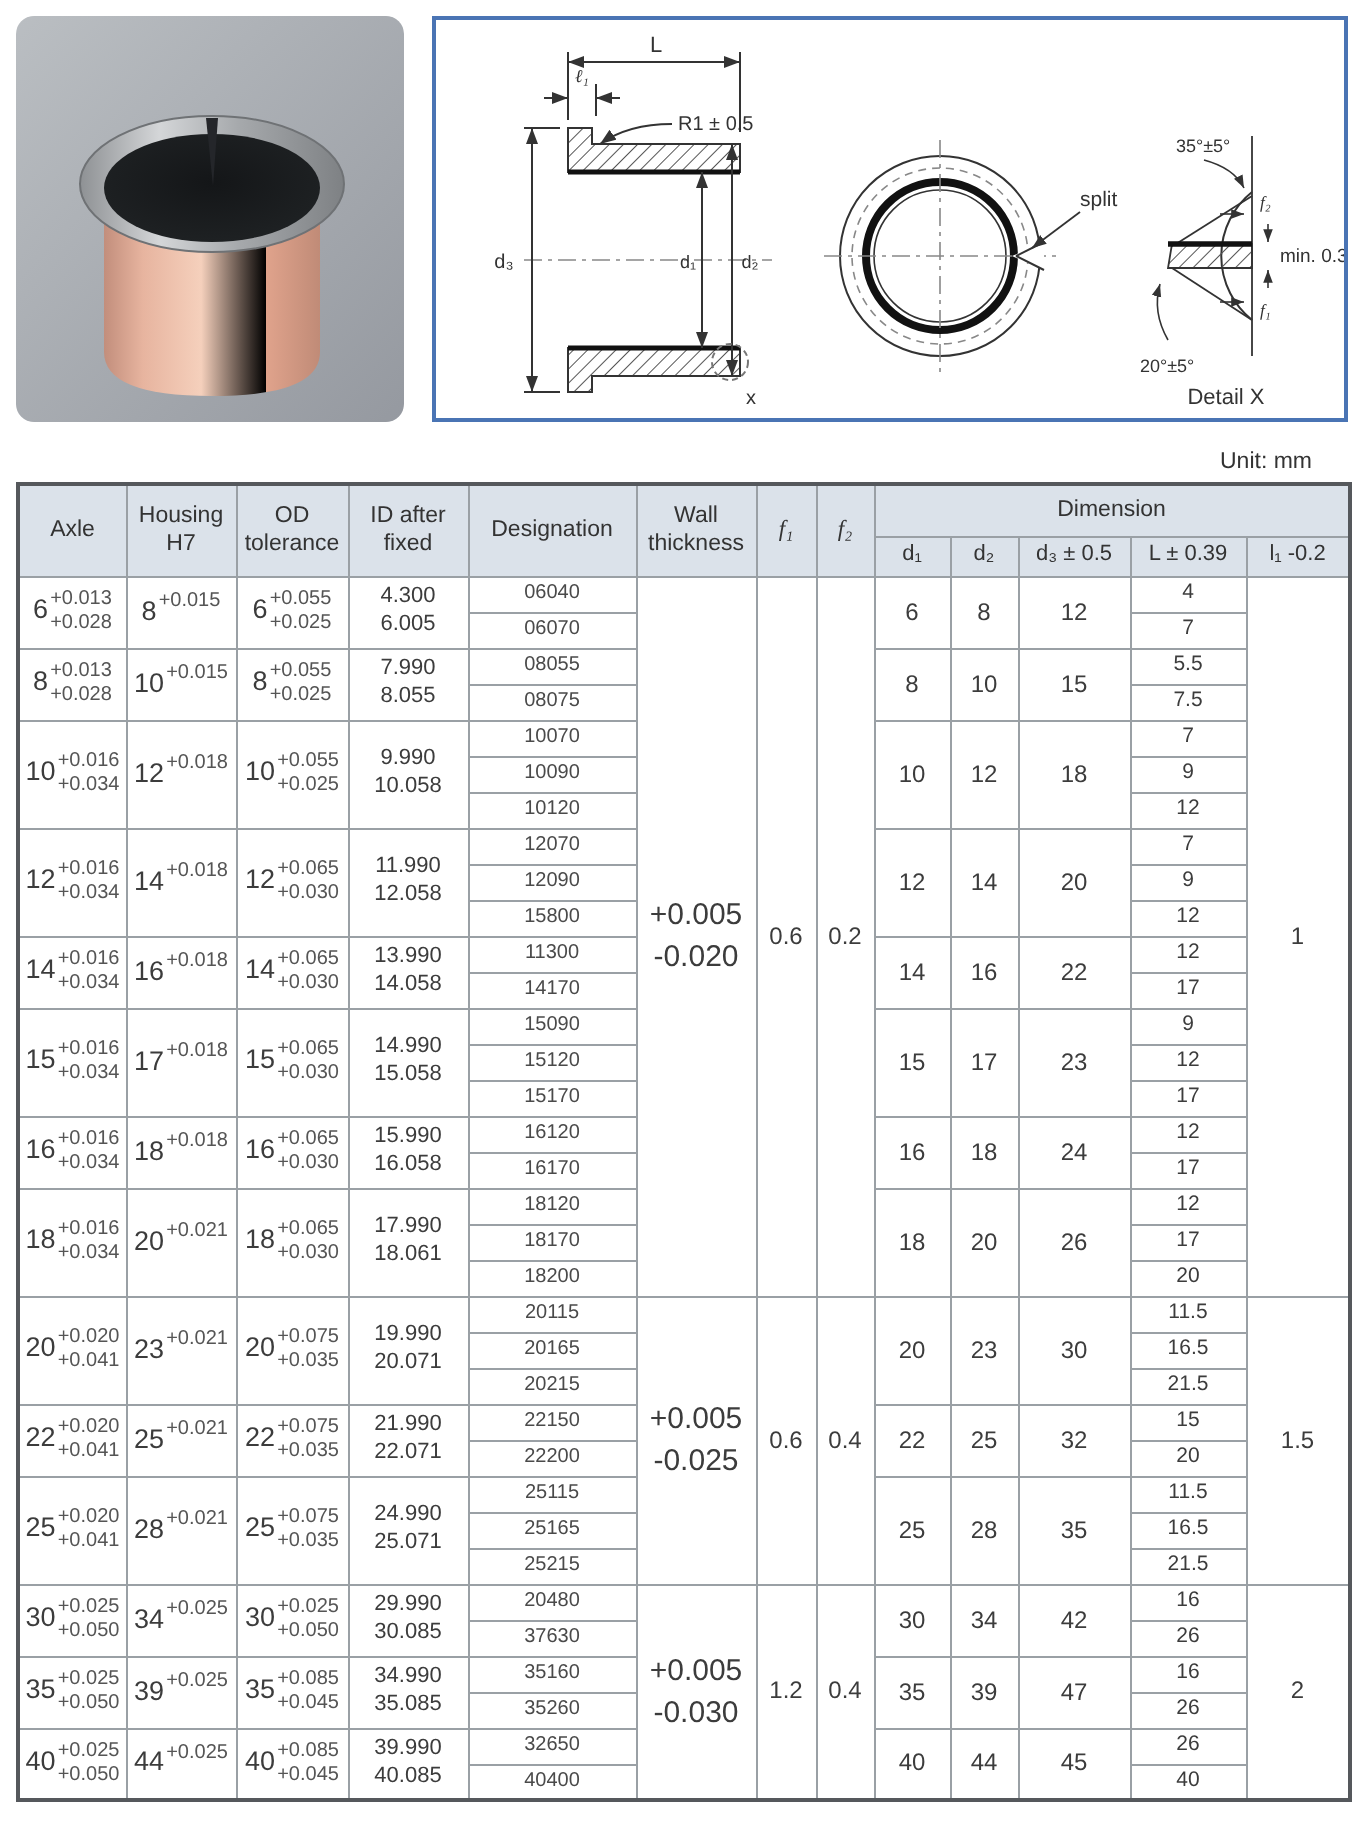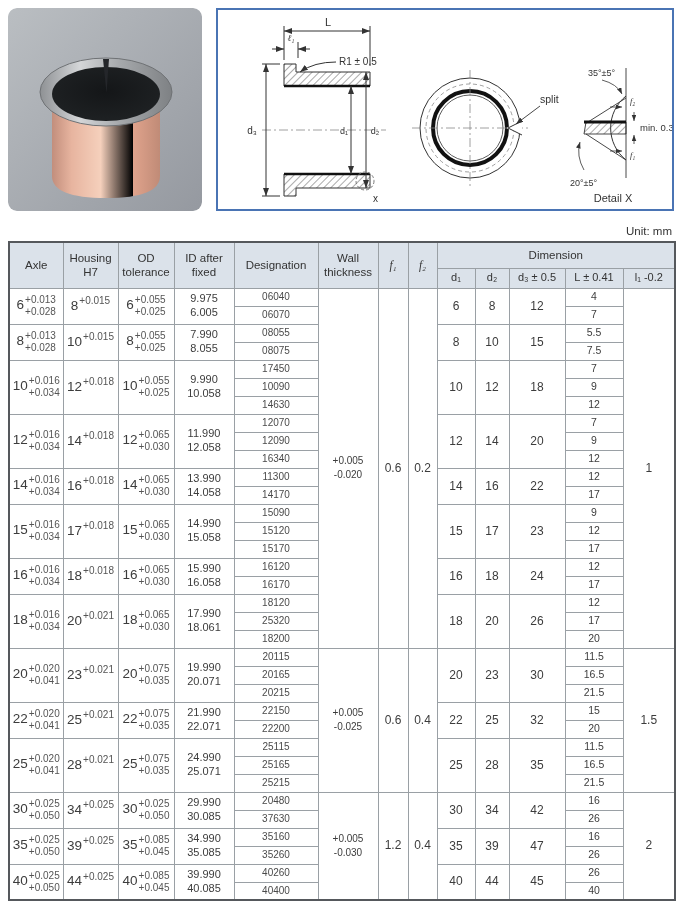--- a/index.html
+++ b/index.html
@@ -1,32 +1,32 @@
 <!DOCTYPE html>
 <html><head>
 <meta charset="utf-8">
 <style>
   *{margin:0;padding:0;box-sizing:border-box}
   html,body{background:#fff}
   body{width:682px;font-family:"Liberation Sans",sans-serif;color:#3a3a3a;padding:8px}
   .top{display:flex;gap:14px;height:203px}
   .photo{width:194px;height:203px;flex:none;border-radius:8px;overflow:hidden}
   .drawing-box{flex:1;border:2px solid #4a74b4;background:#fff;overflow:hidden}
-  .unit{text-align:right;font-size:11.5px;color:#333;margin:14px 2px 4px}
+  .unit{text-align:right;font-size:11.5px;color:#333;margin:14px 18px 4px}
   table{border-collapse:collapse;width:666px;table-layout:fixed;border:2px solid #55585c}
   th,td{border:1px solid #9aa0a5;text-align:center;vertical-align:middle}
   th{background:#dbe2ea;font-weight:normal;font-size:11.5px;white-space:pre-line;color:#333;padding:1px 0;line-height:1.25}
   thead tr:last-child th{height:20px;font-size:11px}
   thead tr:first-child th{height:26px}
   td{font-size:12px;height:18px;padding:0 1px;color:#3c3c3c;white-space:pre-line;line-height:1.25}
   td.desig{font-size:10px;color:#4a4a4a}
   td.lval{font-size:10.5px}
   td.lt{border-top-color:#c6c9cc}
   td.idc{font-size:11px}
-  td.wall{font-size:10px;line-height:1.4}
+  td.wall{font-size:15px;line-height:1.4}
   tr.grp td{border-top-color:#85898d}
   .base{font-size:13.5px}
   .tolwrap{display:inline-flex;flex-direction:column;justify-content:center;font-size:10px;line-height:1.2;margin-left:1px;vertical-align:middle;text-align:center;color:#555}
   .tolwrap.single{position:relative;top:-5px}
   .fi{font-style:italic;font-family:"Liberation Serif",serif}
   svg text{font-family:"Liberation Sans",sans-serif;fill:#333}
 </style>
 </head>
 <body>
 
@@ -175,30 +175,30 @@
       <th rowspan="2">Wall
 thickness</th>
       <th rowspan="2" class="fi">f₁</th>
       <th rowspan="2" class="fi">f₂</th>
       <th colspan="5">Dimension</th>
     </tr>
     <tr>
       <th>d₁</th>
       <th>d₂</th>
       <th>d₃ ± 0.5</th>
-      <th>L ± 0.41</th>
+      <th>L ± 0.39</th>
       <th>l₁ -0.2</th>
     </tr>
   </thead>
   <tbody id="tb">
       <tr class="grp">
         <td rowspan="2"><span class="base">6</span><span class="tolwrap"><span>+0.013</span><span>+0.028</span></span></td>
         <td rowspan="2"><span class="base">8</span><span class="tolwrap single"><span>+0.015</span></span></td>
         <td rowspan="2"><span class="base">6</span><span class="tolwrap"><span>+0.055</span><span>+0.025</span></span></td>
-        <td rowspan="2" class="idc">9.975
+        <td rowspan="2" class="idc">4.300
 6.005</td>
         <td class="desig">06040</td>
         <td rowspan="20" class="wall">+0.005
 -0.020</td>
         <td rowspan="20">0.6</td>
         <td rowspan="20">0.2</td>
         <td rowspan="2">6</td>
         <td rowspan="2">8</td>
         <td rowspan="2">12</td>
         <td class="lval">4</td>
@@ -223,52 +223,52 @@
       <tr>
         <td class="desig lt">08075</td>
         <td class="lval lt">7.5</td>
       </tr>
       <tr class="grp">
         <td rowspan="3"><span class="base">10</span><span class="tolwrap"><span>+0.016</span><span>+0.034</span></span></td>
         <td rowspan="3"><span class="base">12</span><span class="tolwrap single"><span>+0.018</span></span></td>
         <td rowspan="3"><span class="base">10</span><span class="tolwrap"><span>+0.055</span><span>+0.025</span></span></td>
         <td rowspan="3" class="idc">9.990
 10.058</td>
-        <td class="desig">17450</td>
+        <td class="desig">10070</td>
         <td rowspan="3">10</td>
         <td rowspan="3">12</td>
         <td rowspan="3">18</td>
         <td class="lval">7</td>
       </tr>
       <tr>
         <td class="desig lt">10090</td>
         <td class="lval lt">9</td>
       </tr>
       <tr>
-        <td class="desig lt">14630</td>
+        <td class="desig lt">10120</td>
         <td class="lval lt">12</td>
       </tr>
       <tr class="grp">
         <td rowspan="3"><span class="base">12</span><span class="tolwrap"><span>+0.016</span><span>+0.034</span></span></td>
         <td rowspan="3"><span class="base">14</span><span class="tolwrap single"><span>+0.018</span></span></td>
         <td rowspan="3"><span class="base">12</span><span class="tolwrap"><span>+0.065</span><span>+0.030</span></span></td>
         <td rowspan="3" class="idc">11.990
 12.058</td>
         <td class="desig">12070</td>
         <td rowspan="3">12</td>
         <td rowspan="3">14</td>
         <td rowspan="3">20</td>
         <td class="lval">7</td>
       </tr>
       <tr>
         <td class="desig lt">12090</td>
         <td class="lval lt">9</td>
       </tr>
       <tr>
-        <td class="desig lt">16340</td>
+        <td class="desig lt">15800</td>
         <td class="lval lt">12</td>
       </tr>
       <tr class="grp">
         <td rowspan="2"><span class="base">14</span><span class="tolwrap"><span>+0.016</span><span>+0.034</span></span></td>
         <td rowspan="2"><span class="base">16</span><span class="tolwrap single"><span>+0.018</span></span></td>
         <td rowspan="2"><span class="base">14</span><span class="tolwrap"><span>+0.065</span><span>+0.030</span></span></td>
         <td rowspan="2" class="idc">13.990
 14.058</td>
         <td class="desig">11300</td>
         <td rowspan="2">14</td>
@@ -322,21 +322,21 @@
         <td rowspan="3"><span class="base">18</span><span class="tolwrap"><span>+0.065</span><span>+0.030</span></span></td>
         <td rowspan="3" class="idc">17.990
 18.061</td>
         <td class="desig">18120</td>
         <td rowspan="3">18</td>
         <td rowspan="3">20</td>
         <td rowspan="3">26</td>
         <td class="lval">12</td>
       </tr>
       <tr>
-        <td class="desig lt">25320</td>
+        <td class="desig lt">18170</td>
         <td class="lval lt">17</td>
       </tr>
       <tr>
         <td class="desig lt">18200</td>
         <td class="lval lt">20</td>
       </tr>
       <tr class="grp">
         <td rowspan="3"><span class="base">20</span><span class="tolwrap"><span>+0.020</span><span>+0.041</span></span></td>
         <td rowspan="3"><span class="base">23</span><span class="tolwrap single"><span>+0.021</span></span></td>
         <td rowspan="3"><span class="base">20</span><span class="tolwrap"><span>+0.075</span><span>+0.035</span></span></td>
@@ -433,21 +433,21 @@
       <tr>
         <td class="desig lt">35260</td>
         <td class="lval lt">26</td>
       </tr>
       <tr class="grp">
         <td rowspan="2"><span class="base">40</span><span class="tolwrap"><span>+0.025</span><span>+0.050</span></span></td>
         <td rowspan="2"><span class="base">44</span><span class="tolwrap single"><span>+0.025</span></span></td>
         <td rowspan="2"><span class="base">40</span><span class="tolwrap"><span>+0.085</span><span>+0.045</span></span></td>
         <td rowspan="2" class="idc">39.990
 40.085</td>
-        <td class="desig">40260</td>
+        <td class="desig">32650</td>
         <td rowspan="2">40</td>
         <td rowspan="2">44</td>
         <td rowspan="2">45</td>
         <td class="lval">26</td>
       </tr>
       <tr>
         <td class="desig lt">40400</td>
         <td class="lval lt">40</td>
       </tr>
     </tbody>

